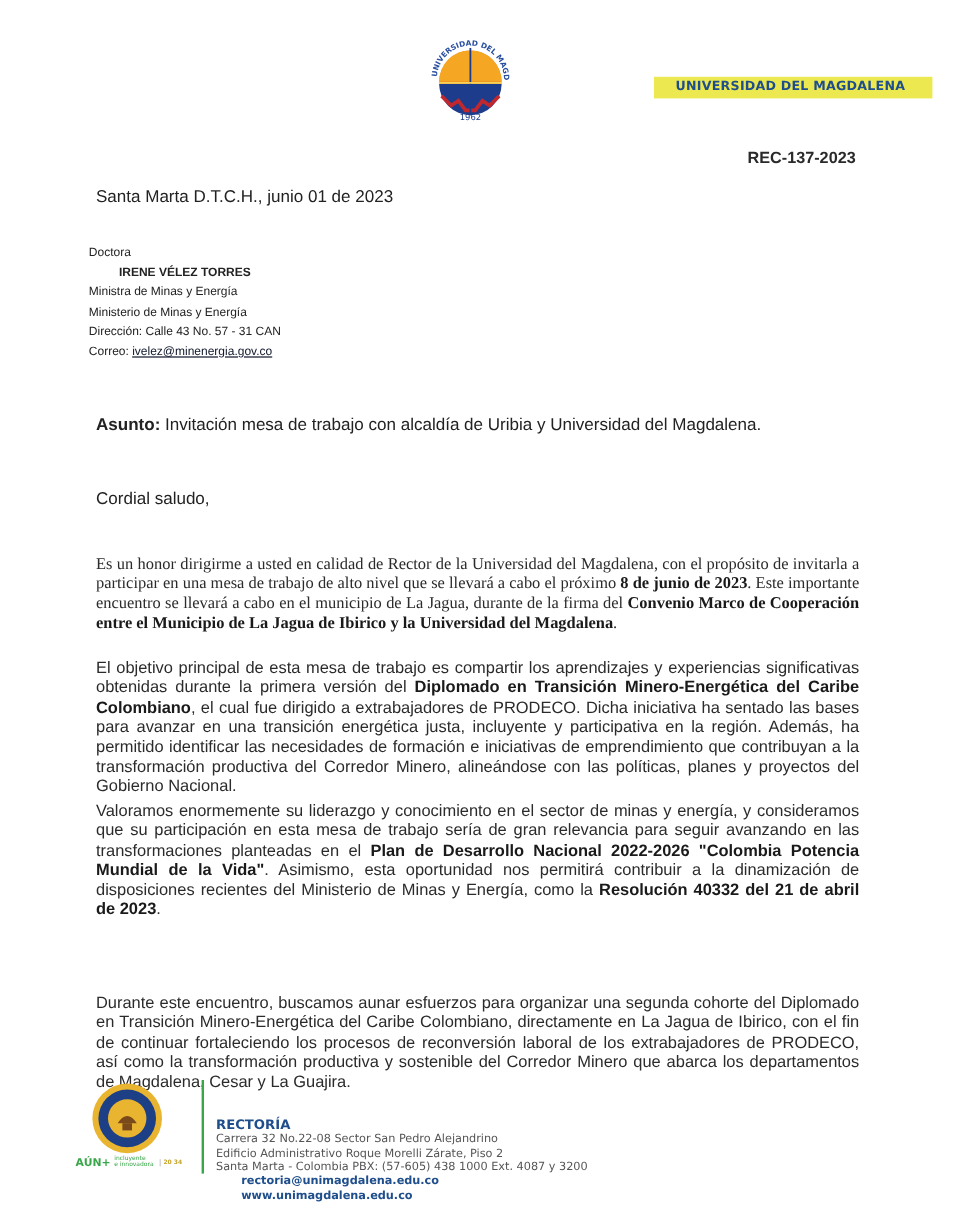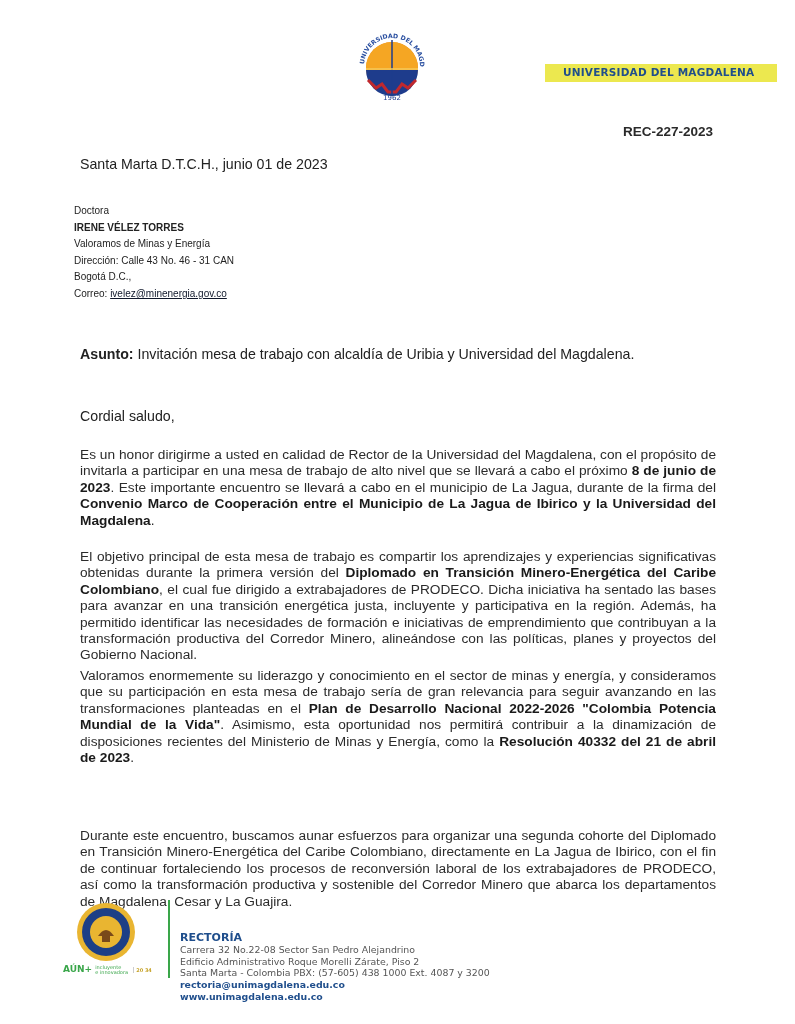--- a/index.html
+++ b/index.html
@@ -5,38 +5,38 @@
   html, body { margin: 0; padding: 0; background: #ffffff; }
   body { width: 795px; height: 1024px; position: relative; overflow: hidden; color: #222; }
   .page { position: absolute; inset: 0; }
   .sans { font-family: "Liberation Sans", sans-serif; }
   .seal { position: absolute; left: 352px; top: 26px; width: 80px; height: 80px; }
   .brand-bar { position: absolute; left: 545px; top: 64px; width: 232px; height: 18px; background: #ece84f; }
   .brand-bar span { position: absolute; left: 18px; top: 2px; font-family: "DejaVu Sans", sans-serif; font-weight: bold; font-size: 10.5px; color: #1f4e8c; letter-spacing: 0.2px; }
   .ref { position: absolute; left: 623px; top: 124px; font-family: "Liberation Sans", sans-serif; font-weight: bold; font-size: 13.5px; color: #2a2a2a; }
   .date { position: absolute; left: 80px; top: 156px; font-size: 14.2px; text-align: right; }
   .recipient { position: absolute; left: 74px; top: 203px; font-size: 10px; line-height: 16.6px; }
-  .recipient .bold { font-weight: bold; }
+  .recipient .bold { font-weight: bold; text-align: center; }
   .recipient a { color: #0f172a; text-decoration: underline; }
   .subject { position: absolute; left: 80px; top: 346px; font-size: 14.2px; }
   .greeting { position: absolute; left: 80px; top: 408px; font-size: 14.2px; }
   .body-text { position: absolute; left: 80px; width: 636px; font-size: 13.7px; line-height: 16.4px; text-align: justify; color: #2b2b2b; }
   .body-text b { color: #1a1a1a; }
-  .p1 { top: 447px; }
+  .p1 { top: 462px; font-family: Liberation Serif, serif; }
   .p2 { top: 549px; }
   .p3 { top: 668px; }
   .p4 { top: 828px; }
   .footer-logo { position: absolute; left: 76px; top: 902px; width: 60px; height: 60px; }
   .aun { position: absolute; left: 63px; top: 964px; font-family: "DejaVu Sans", sans-serif; font-size: 9px; color: #3aa64a; font-weight: bold; }
   .aun small { font-size: 5px; font-weight: normal; color: #3aa64a; line-height: 5px; display: inline-block; vertical-align: middle; }
   .aun .yr { font-size: 5px; color: #c7a42b; border-left: 1px solid #ccc; padding-left: 2px; margin-left: 2px; display: inline-block; vertical-align: middle; }
   .vline { position: absolute; left: 168px; top: 900px; width: 2px; height: 78px; background: #3aa64a; }
   .footer-info { position: absolute; left: 180px; top: 904px; font-family: "DejaVu Sans", sans-serif; font-size: 9.4px; line-height: 11.8px; color: #555; }
   .footer-info .title { color: #1f4e8c; font-weight: bold; font-size: 11px; margin-top: 28px; }
-  .footer-info .link { color: #1f4e8c; font-weight: bold; }
+  .footer-info .link { color: #1f4e8c; font-weight: bold; margin-left: 21px; }
 </style>
 </head>
 <body>
 
 <div class="page">
 
   <svg class="seal" viewBox="0 0 80 80">
     <defs>
       <path id="arcTop" d="M12,40 A28,28 0 0,1 68,40"></path>
     </defs>
@@ -49,30 +49,30 @@
     <text font-size="6.2" font-family="DejaVu Sans, sans-serif" font-weight="bold" fill="#2a4fa0">
       <textPath href="#arcTop" startOffset="2%">UNIVERSIDAD DEL MAGDALENA</textPath>
     </text>
     <text x="40" y="74" text-anchor="middle" font-size="7" font-family="DejaVu Sans, sans-serif" fill="#1e3c8c">1962</text>
   </svg>
 
   <div class="brand-bar">
     <span>UNIVERSIDAD DEL MAGDALENA</span>
   </div>
 
-  <div class="ref">REC-227-2023</div>
+  <div class="ref">REC-137-2023</div>
 
   <div class="date sans">Santa Marta D.T.C.H., junio 01 de 2023</div>
 
   <div class="recipient sans">
     <div>Doctora</div>
     <div class="bold">IRENE VÉLEZ TORRES</div>
-    <div>Valoramos de Minas y Energía</div>
-    <div>Dirección: Calle 43 No. 46 - 31 CAN</div>
-    <div>Bogotá D.C.,</div>
+    <div>Ministra de Minas y Energía</div>
+    <div>Ministerio de Minas y Energía</div>
+    <div>Dirección: Calle 43 No. 57 - 31 CAN</div>
     <div><span>Correo: </span><a>ivelez@minenergia.gov.co</a></div>
   </div>
 
   <div class="subject sans"><b>Asunto:</b><span> Invitación mesa de trabajo con alcaldía de Uribia y Universidad del Magdalena.</span></div>
 
   <div class="greeting sans">Cordial saludo,</div>
 
   <div class="body-text sans p1"><span>Es un honor dirigirme a usted en calidad de Rector de la Universidad del Magdalena, con el propósito de invitarla a participar en una mesa de trabajo de alto nivel que se llevará a cabo el próximo </span><b>8 de junio de 2023</b><span>. Este importante encuentro se llevará a cabo en el municipio de La Jagua, durante de la firma del </span><b>Convenio Marco de Cooperación entre el Municipio de La Jagua de Ibirico y la Universidad del Magdalena</b><span>.</span></div>
   <div class="body-text sans p2"><span>El objetivo principal de esta mesa de trabajo es compartir los aprendizajes y experiencias significativas obtenidas durante la primera versión del </span><b>Diplomado en Transición Minero-Energética del Caribe Colombiano</b><span>, el cual fue dirigido a extrabajadores de PRODECO. Dicha iniciativa ha sentado las bases para avanzar en una transición energética justa, incluyente y participativa en la región. Además, ha permitido identificar las necesidades de formación e iniciativas de emprendimiento que contribuyan a la transformación productiva del Corredor Minero, alineándose con las políticas, planes y proyectos del Gobierno Nacional.</span></div>
   <div class="body-text sans p3"><span>Valoramos enormemente su liderazgo y conocimiento en el sector de minas y energía, y consideramos que su participación en esta mesa de trabajo sería de gran relevancia para seguir avanzando en las transformaciones planteadas en el </span><b>Plan de Desarrollo Nacional 2022-2026 "Colombia Potencia Mundial de la Vida"</b><span>. Asimismo, esta oportunidad nos permitirá contribuir a la dinamización de disposiciones recientes del Ministerio de Minas y Energía, como la </span><b>Resolución 40332 del 21 de abril de 2023</b><span>.</span></div>

